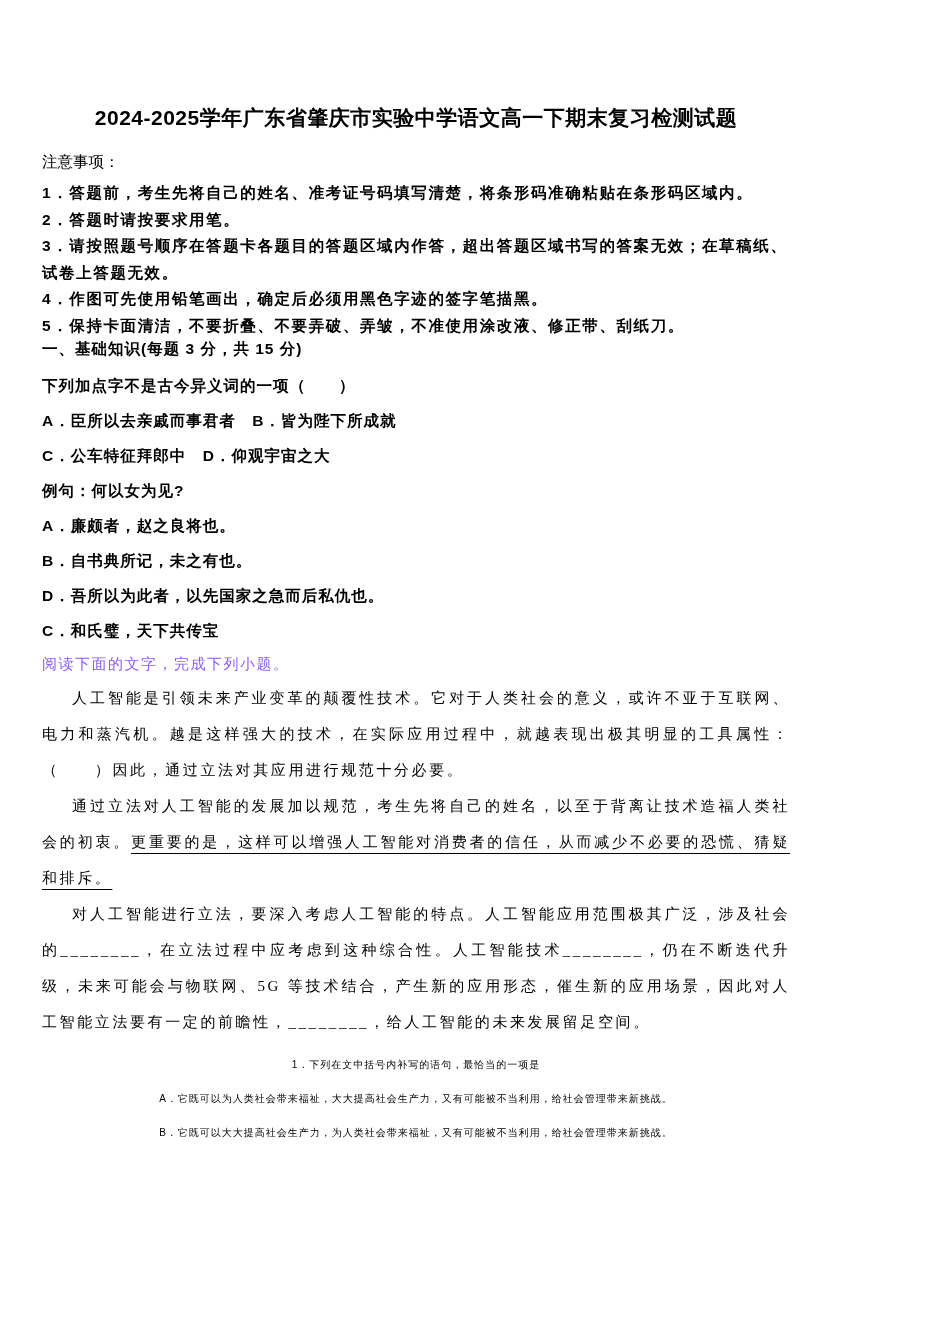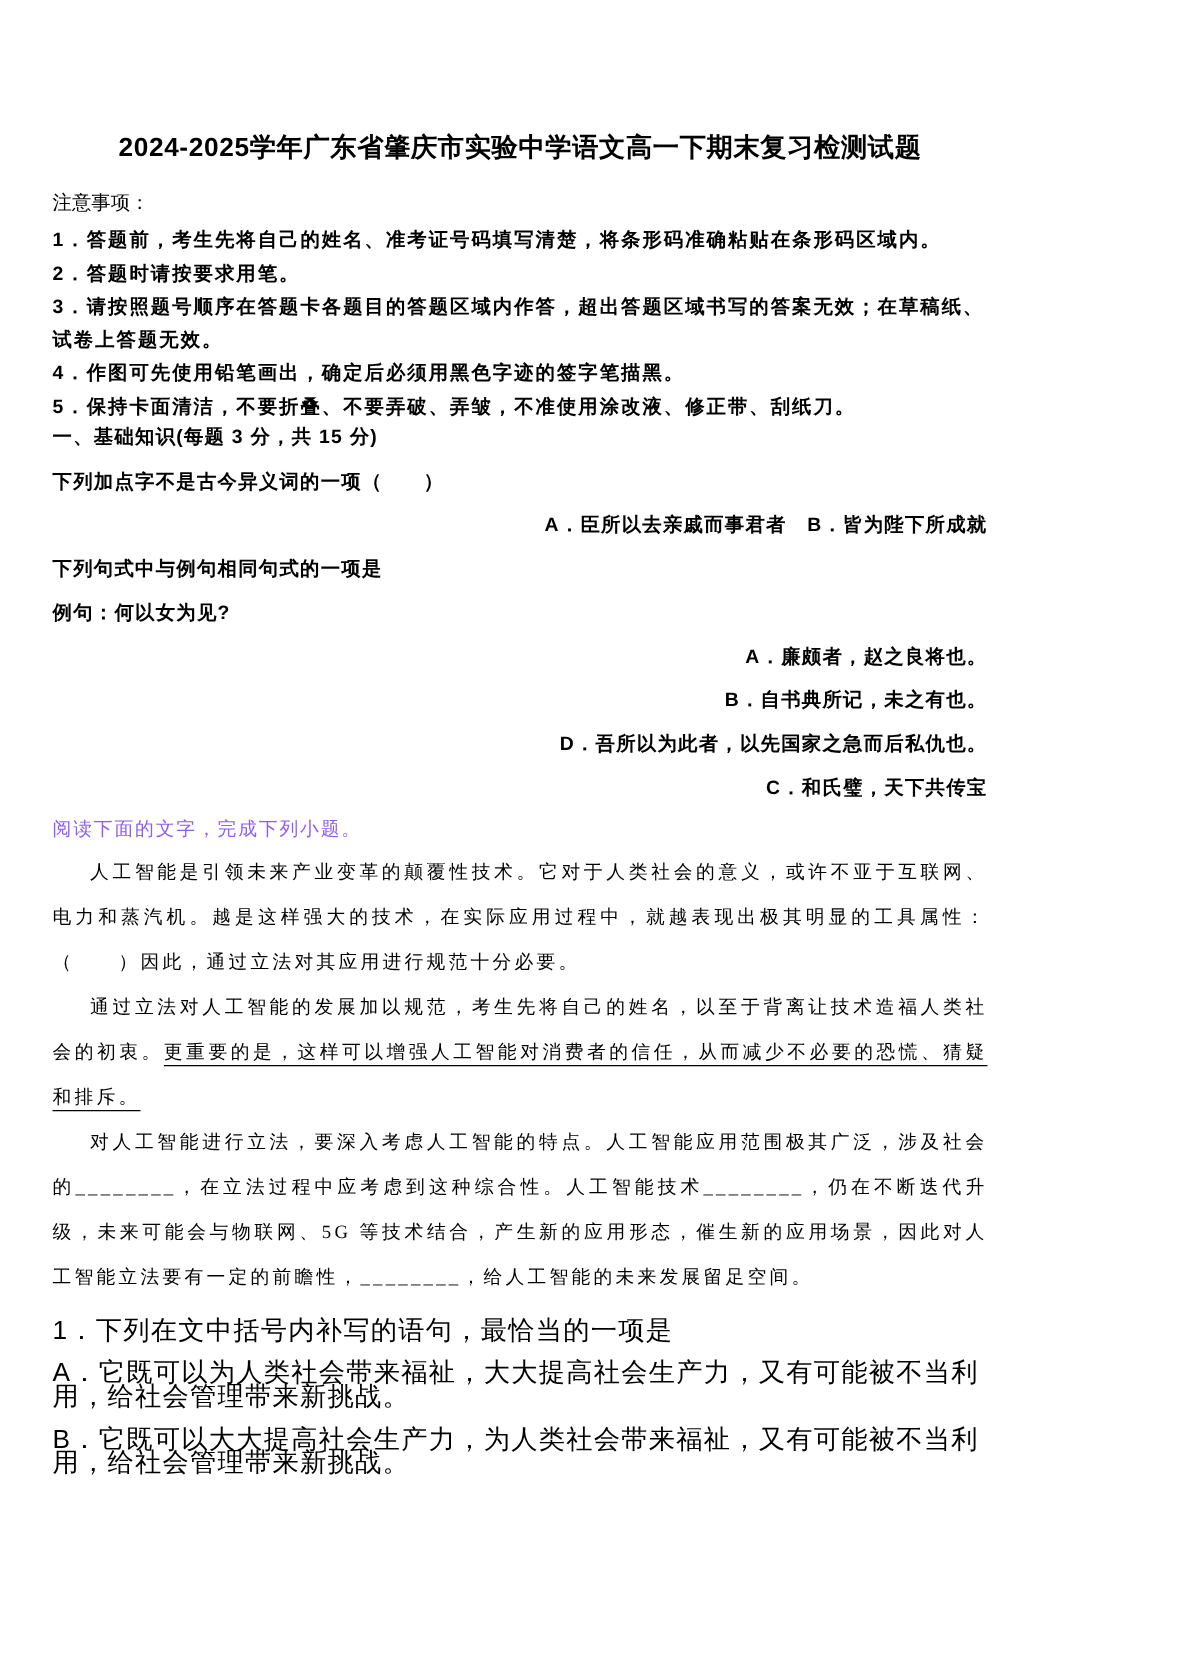--- a/index.html
+++ b/index.html
@@ -46,21 +46,20 @@
     letter-spacing: 1px;
     margin-top: 16px;
     line-height: 19px;
   }
   .opt {
     font-size: 15.5px;
     font-weight: 700;
     letter-spacing: 1px;
     margin-top: 16px;
     line-height: 19px;
-    text-align: right;
   }
   .reading-intro {
     font-family: "Liberation Serif", serif;
     font-size: 15px;
     font-weight: 400;
     color: #8b5cf6;
     letter-spacing: 1.5px;
     margin-top: 15px;
     line-height: 19px;
   }
@@ -74,25 +73,26 @@
     letter-spacing: 2.6px;
     text-align: justify;
     text-indent: 2em;
     color: #000000;
   }
   .underlined {
     text-decoration: underline;
     text-underline-offset: 6px;
   }
   .q-final {
-    font-size: 21px;
+    font-size: 10px;
     font-weight: 400;
     letter-spacing: 1px;
     margin-top: 15px;
     line-height: 19px;
+    text-align: center;
   }
 </style>
 </head>
 <body>
 
 <div class="page">
 
   <h1 class="title">2024-2025学年广东省肇庆市实验中学语文高一下期末复习检测试题</h1>
 
   <div class="notice">
@@ -102,22 +102,22 @@
     <div class="notice-item">3．请按照题号顺序在答题卡各题目的答题区域内作答，超出答题区域书写的答案无效；在草稿纸、试卷上答题无效。</div>
     <div class="notice-item">4．作图可先使用铅笔画出，确定后必须用黑色字迹的签字笔描黑。</div>
     <div class="notice-item">5．保持卡面清洁，不要折叠、不要弄破、弄皱，不准使用涂改液、修正带、刮纸刀。</div>
   </div>
 
   <div>
     <div class="section-heading">一、基础知识(每题 3 分，共 15 分)</div>
 
     <div class="qline">下列加点字不是古今异义词的一项（　　）</div>
     <div class="opt">A．臣所以去亲戚而事君者　B．皆为陛下所成就</div>
+    <div class="opt">C．公车特征拜郎中　D．仰观宇宙之大</div>
 
-    <div class="qline">下列句式中与例句相同句式的一项是</div>
     <div class="qline">例句：何以女为见?</div>
     <div class="opt">A．廉颇者，赵之良将也。</div>
     <div class="opt">B．自书典所记，未之有也。</div>
     <div class="opt">D．吾所以为此者，以先国家之急而后私仇也。</div>
     <div class="opt">C．和氏璧，天下共传宝</div>
   </div>
 
   <div class="reading-intro">阅读下面的文字，完成下列小题。</div>
 
   <div class="passage">

